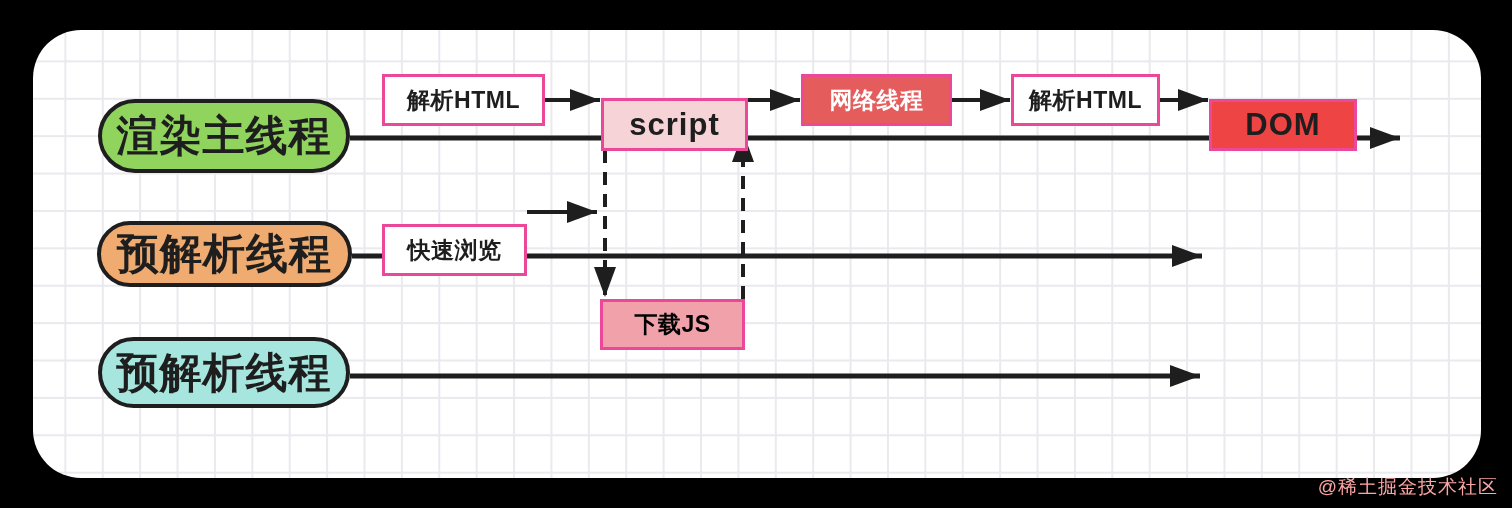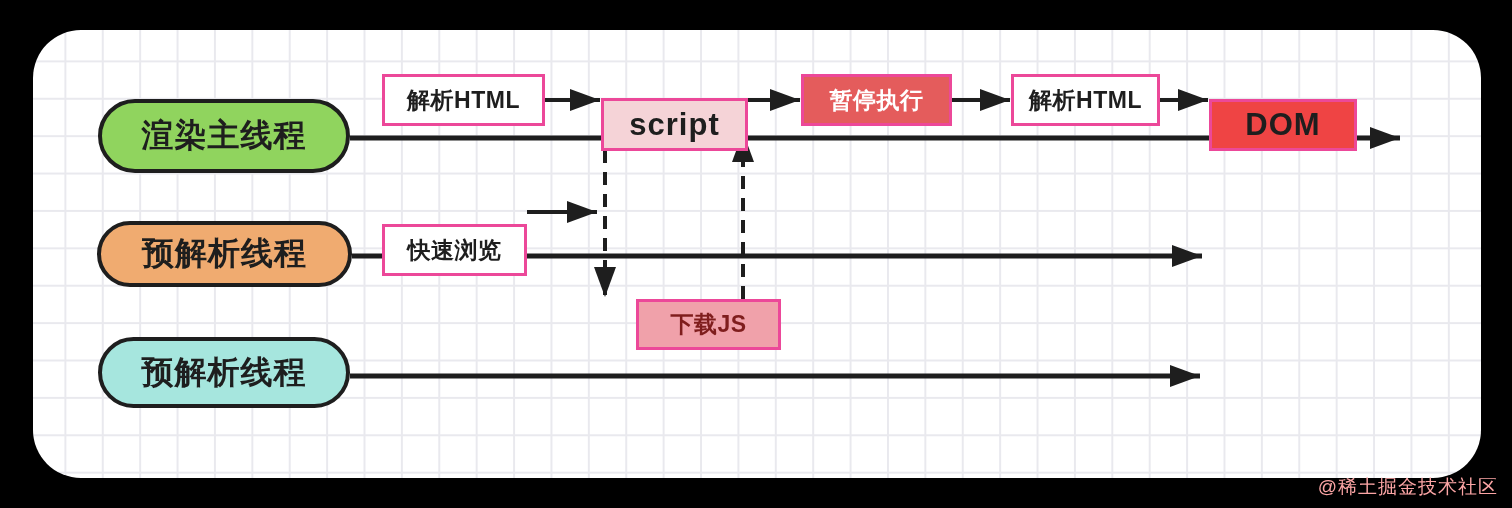--- a/index.html
+++ b/index.html
@@ -36,21 +36,21 @@
     white-space: nowrap;
   }
   .node.latin { font-size: 31px; letter-spacing: 1px; margin-top: 25px; }
   .pill {
     position: absolute;
     box-sizing: border-box;
     display: flex; align-items: center; justify-content: center;
     border: 4px solid #1e1e1e;
     border-radius: 38px;
     color: #1e1e1e;
-    font-size: 32px; font-weight: bold;
+    font-size: 42px; font-weight: bold;
     letter-spacing: 1px;
     white-space: nowrap;
   }
   #pill-render  { left:  98px; top:  99px; width: 252px; height: 74px; }
   #pill-preparse{ left:  97px; top: 221px; width: 255px; height: 66px; }
   #pill-network { left:  98px; top: 337px; width: 252px; height: 71px; }
 
   #node-parse1  { left:  382px; top:  74px; width: 163px; height: 52px; }
   #node-script  { left:  601px; top:  73px; width: 147px; height: 53px; }
   #node-pause   { left:  801px; top:  74px; width: 151px; height: 52px; }
@@ -103,29 +103,29 @@
     <span>预解析线程</span>
   </div>
 
   <div class="node" id="node-parse1" style="background-color: rgb(255, 255, 255); color: rgb(30, 30, 30);">
     <span>解析HTML</span>
   </div>
   <div class="node latin" id="node-script" style="background-color: rgb(245, 211, 215); color: rgb(30, 30, 30);">
     <span>script</span>
   </div>
   <div class="node" id="node-pause" style="background-color: rgb(228, 92, 92); color: rgb(255, 255, 255);">
-    <span>暂停执行</span>
+    <span>网络线程</span>
   </div>
   <div class="node" id="node-parse2" style="background-color: rgb(255, 255, 255); color: rgb(30, 30, 30);">
     <span>解析HTML</span>
   </div>
   <div class="node latin" id="node-dom" style="background-color: #ef4444; color: rgb(30, 30, 30);">
     <span>DOM</span>
   </div>
   <div class="node" id="node-quick" style="background-color: rgb(255, 255, 255); color: rgb(30, 30, 30);">
     <span>快速浏览</span>
   </div>
-  <div class="node" id="node-djs" style="background-color: rgb(240, 161, 170); color: #7f1d1d; margin-left: 36px;">
+  <div class="node" id="node-djs" style="background-color: rgb(240, 161, 170); color: #000000;">
     <span>下载JS</span>
   </div>
 
   <div class="watermark" style="color: #fca5a5;">@稀土掘金技术社区</div>
 </div>
 
 </body></html>

